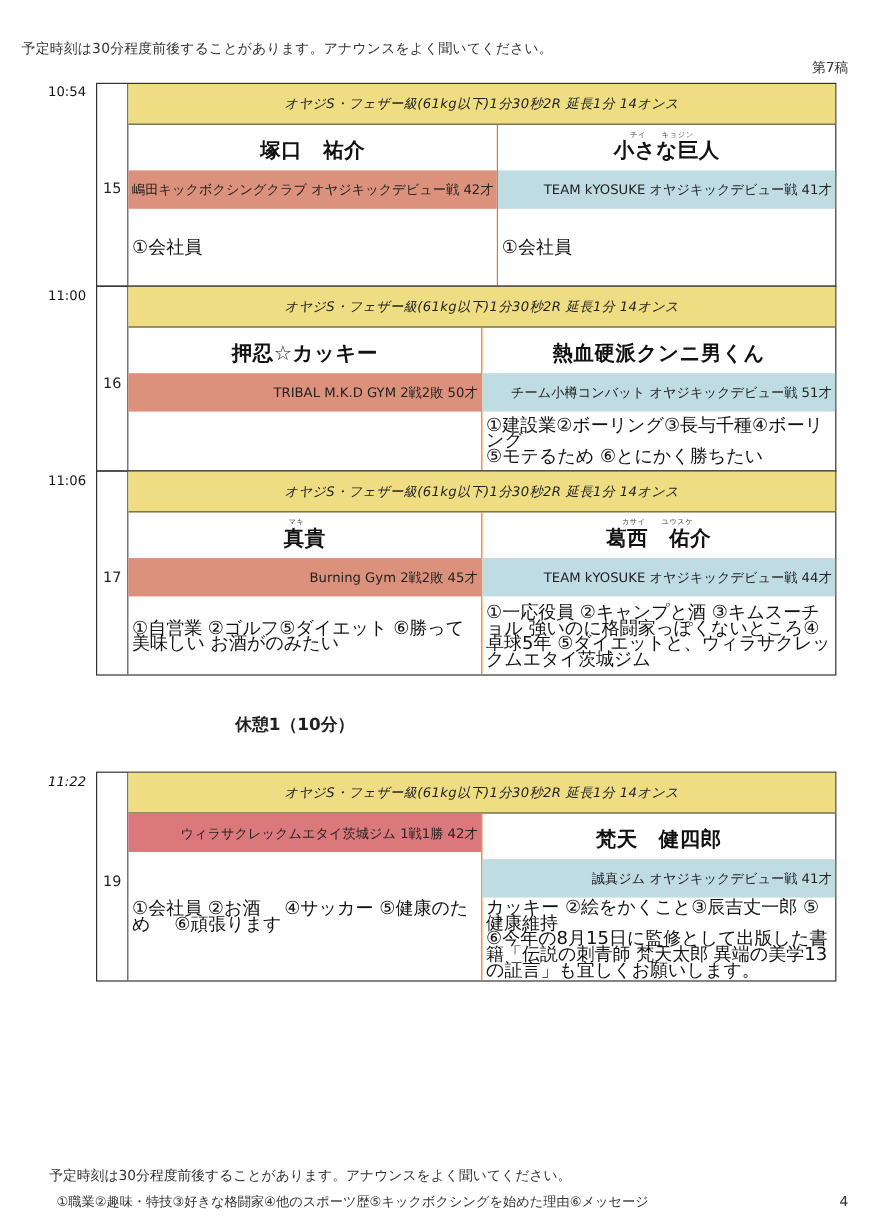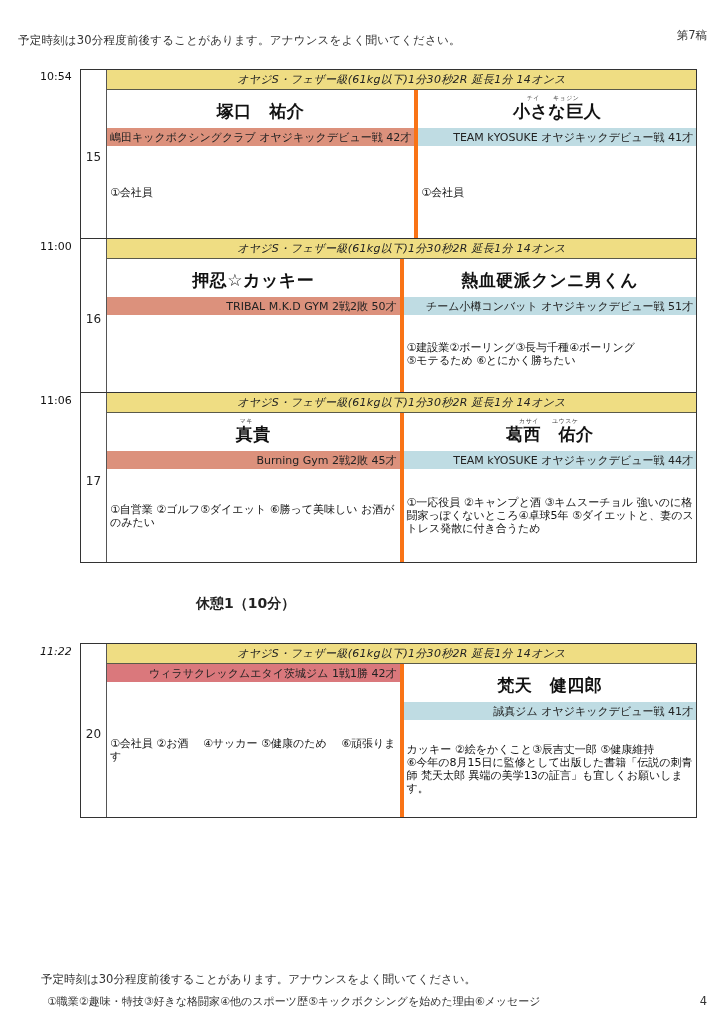--- a/index.html
+++ b/index.html
@@ -5,67 +5,67 @@
   html, body { margin: 0; padding: 0; background: #ffffff; }
   body {
     width: 725px; height: 1024px; position: relative; overflow: hidden;
     font-family: "DejaVu Sans", "Liberation Sans", sans-serif; color: #111;
   }
   .top-note {
     position: absolute; left: 18px; top: 33px; font-size: 11.5px; color: #333;
     letter-spacing: 0.2px;
   }
   .page-label {
-    position: absolute; right: 18px; top: 28px; font-size: 11.5px; color: #333;
+    position: absolute; right: 18px; top: 49px; font-size: 11.5px; color: #333;
   }
   .time-label {
     position: absolute; left: 40px; font-size: 11px; color: #111;
   }
   .bout {
     position: absolute; left: 80px; width: 617px;
     border: 1px solid #333; box-sizing: border-box;
     display: flex;
   }
   .bout-num {
     width: 26px; border-right: 1px solid #555; box-sizing: border-box;
     display: flex; align-items: center; justify-content: center;
     font-size: 12px; color: #222; padding-top: 6px;
   }
   .bout-body { flex: 1; display: flex; flex-direction: column; }
   .class-bar {
-    height: 20px; background: #efdd83; border-bottom: 1px solid #5a5a4a;
+    height: 34px; background: #efdd83; border-bottom: 1px solid #5a5a4a;
     box-sizing: border-box; font-size: 11px; font-style: italic;
     display: flex; align-items: center; justify-content: center; color: #222;
     letter-spacing: 0.3px;
   }
   .sides { flex: 1; display: flex; }
   .side { flex: 1; display: flex; flex-direction: column; box-sizing: border-box; }
-  .side.red { border-right: 4px solid #f97316; }
+  .side.red { border-right: 1px solid #f97316; }
   .name-cell {
     height: 38px; position: relative; display: flex; align-items: flex-end;
     justify-content: center; padding-bottom: 5px; box-sizing: border-box;
   }
   .name {
     font-size: 17px; font-weight: bold; color: #111; letter-spacing: 0.5px;
   }
   .ruby {
     position: absolute; top: 4px; font-size: 6px; color: #444; letter-spacing: 0.5px;
   }
   .team-bar {
-    height: 18px; font-size: 11px; color: #222;
+    height: 32px; font-size: 11px; color: #222;
     display: flex; align-items: center; justify-content: flex-end;
     padding: 0 3px; box-sizing: border-box; white-space: nowrap;
   }
   .team-bar.left-align { justify-content: flex-start; }
   .red .team-bar { background: #dc917c; }
   .red .team-bar.pink { background: #da787c; }
   .blue .team-bar { background: #bfdce3; }
   .profile-cell {
     flex: 1; display: flex; align-items: center; padding: 0 2px 0 3px;
-    font-size: 11px; line-height: 13px; color: #111; box-sizing: border-box;
+    font-size: 15px; line-height: 13px; color: #111; box-sizing: border-box;
   }
   .profile-text { width: 100%; }
   .break-label {
     position: absolute; left: 196px; top: 595px; font-size: 14px; font-weight: bold; color: #222;
   }
   .footer-note {
     position: absolute; left: 41px; top: 972px; font-size: 11.5px; color: #333;
   }
   .footer-legend {
     position: absolute; left: 47px; top: 994px; font-size: 11px; color: #333;
@@ -154,32 +154,32 @@
             <div class="profile-text">①自営業 ②ゴルフ⑤ダイエット ⑥勝って美味しい お酒がのみたい</div>
           </div>
       </div>
       <div class="side blue">
         <div class="name-cell">
           <span class="ruby" style="margin-left:-2px;">カサイ　　ユウスケ</span>
           <span class="name">葛西　佑介</span>
         </div>
         <div class="team-bar">TEAM kYOSUKE オヤジキックデビュー戦 44才</div>
         <div class="profile-cell">
-            <div class="profile-text">①一応役員 ②キャンプと酒 ③キムスーチョル 強いのに格闘家っぽくないところ④卓球5年 ⑤ダイエットと、妻のストレス発散に付き合うため</div>
+            <div class="profile-text">①一応役員 ②キャンプと酒 ③キムスーチョル 強いのに格闘家っぽくないところ④卓球5年 ⑤ダイエットと、ウィラサクレックムエタイ茨城ジム</div>
           </div>
       </div>
     </div>
   </div>
 </div>
 
 <div class="break-label">休憩1（10分）</div>
 
 <div class="time-label" style="top:645px;font-style:italic;">11:22</div>
 <div class="bout" style="top:643px; height:175px;">
-  <div class="bout-num">20</div>
+  <div class="bout-num">19</div>
   <div class="bout-body">
     <div class="class-bar">オヤジS・フェザー級(61kg以下)1分30秒2R 延長1分 14オンス</div>
     <div class="sides">
       <div class="side red">
         <div class="team-bar pink">ウィラサクレックムエタイ茨城ジム 1戦1勝 42才</div>
         <div class="profile-cell">
             <div class="profile-text">①会社員 ②お酒　 ④サッカー ⑤健康のため　 ⑥頑張ります</div>
           </div>
       </div>
       <div class="side blue">

